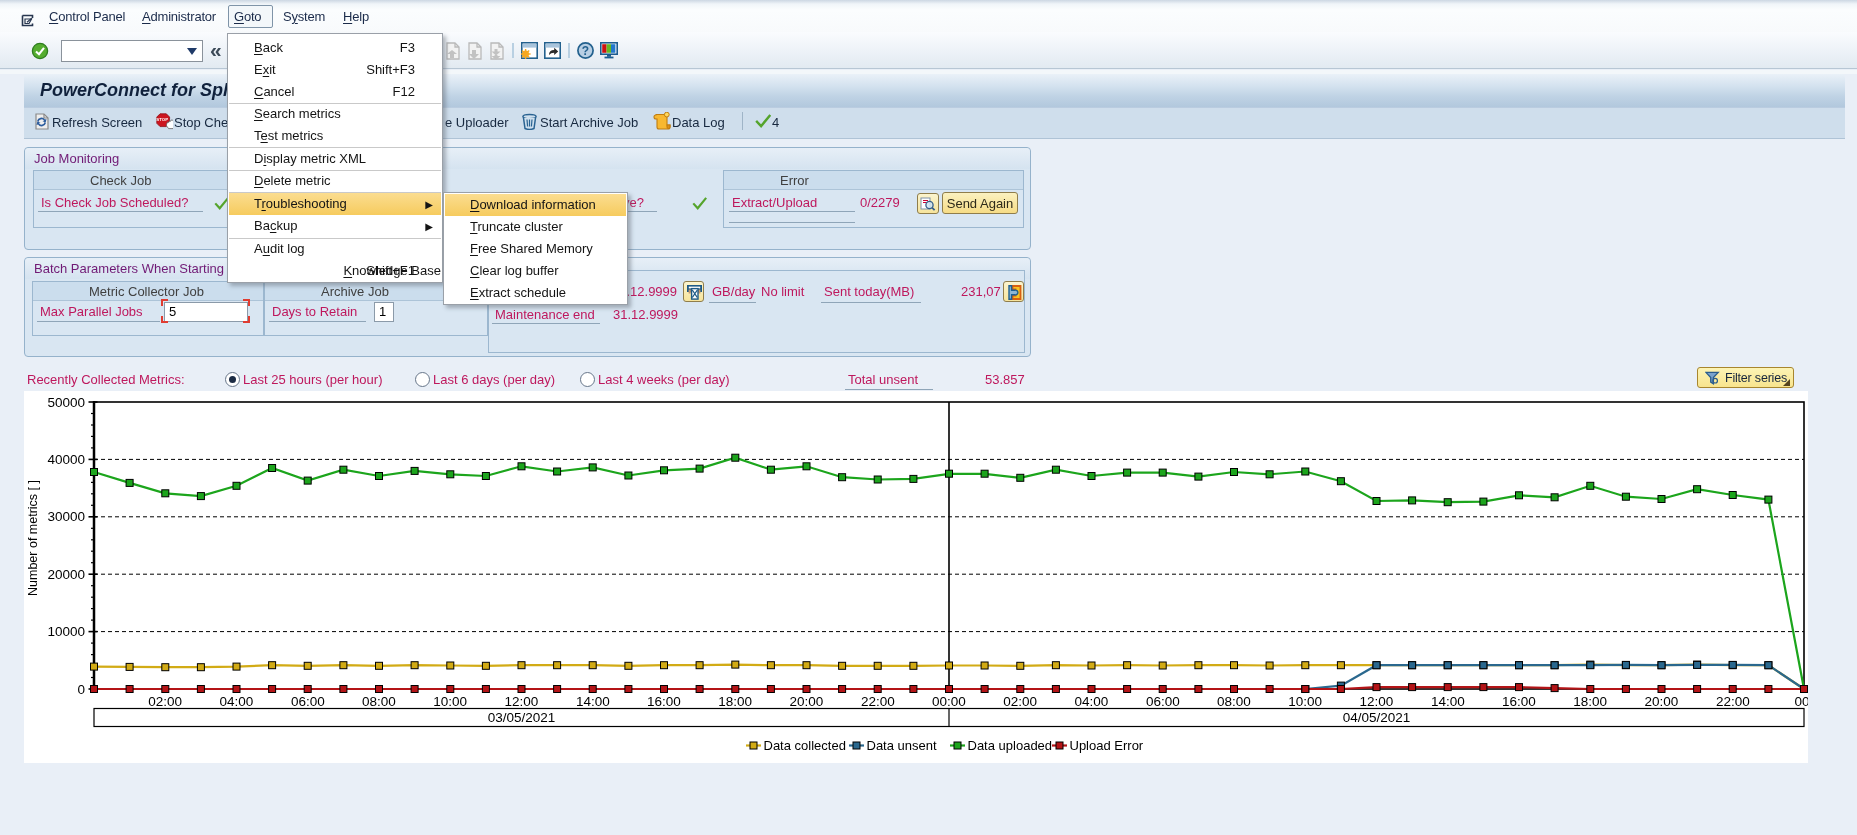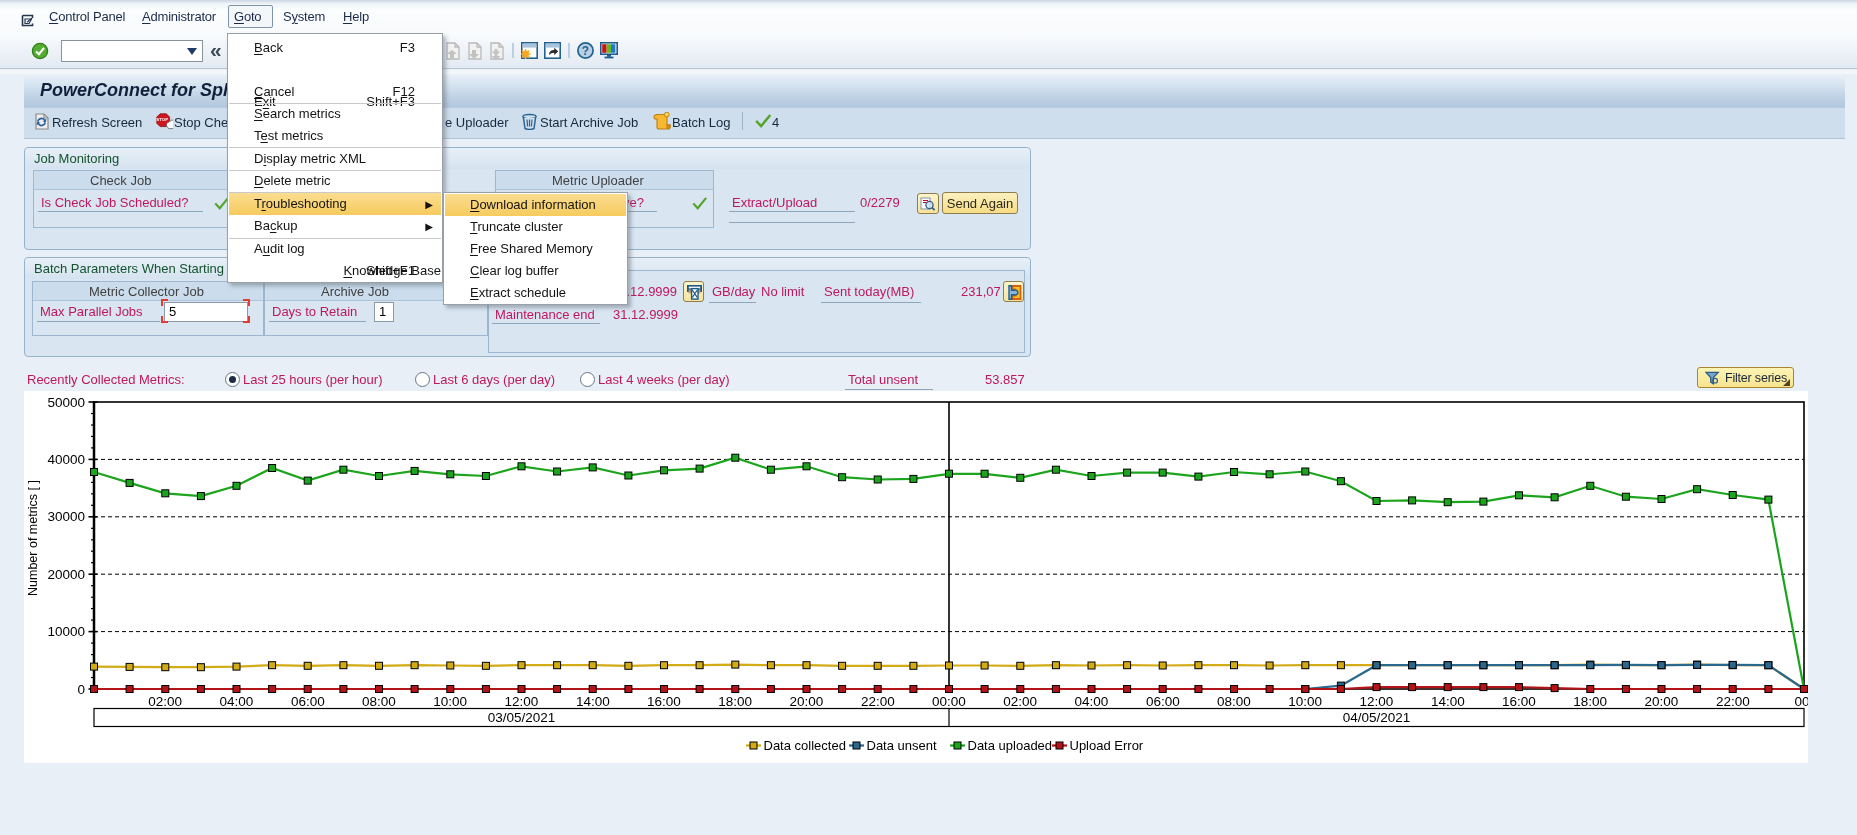--- a/index.html
+++ b/index.html
@@ -20,21 +20,21 @@
 #titlebar{position:absolute;left:24px;top:74px;width:1821px;height:33px;border-radius:4px 4px 0 0;
  background:linear-gradient(#eaf1f8 0px,#d4e2ef 12px,#c0d3e5 22px,#b2c8dd 33px);}
 #titlebar .t{position:absolute;left:16px;top:6px;font-size:18px;font-weight:bold;font-style:italic;color:#10213c;}
 
 #apptb{position:absolute;left:24px;top:107px;width:1821px;height:32px;background:#cfdeec;border-bottom:1px solid #afc3d6;border-top:1px solid #bacce0;}
 .tbi{position:absolute;top:114px;height:18px;line-height:18px;color:#17283f;}
 
 .gbox{position:absolute;background:#d9e6f2;border:1px solid #95b2cb;border-radius:4px;}
 .gbox .hd{position:absolute;left:0;top:0;right:0;height:21px;border-radius:4px 4px 0 0;
  background:linear-gradient(#e7eff7,#d5e3f0);}
-.gbox .hdt{position:absolute;left:9px;top:3px;color:#14532d;}
+.gbox .hdt{position:absolute;left:9px;top:3px;color:#701a75;}
 .ibox{position:absolute;background:#d9e6f2;border:1px solid #9cb7cf;}
 .ibox .ihd{position:absolute;left:0;top:0;right:0;height:19px;background:#cbdded;border-bottom:1px solid #adc4d8;}
 .ibox .ihdt{position:absolute;left:8px;top:2px;color:#404040;margin-left:48px;}
 .lbl{position:absolute;color:#be185d;height:16px;line-height:16px;}
 .fldline{position:absolute;height:1px;background:#8fa5b8;}
 .inp{position:absolute;background:#fff;border:1px solid #8b9aa9;color:#000;line-height:18px;padding-left:4px;}
 .btn{position:absolute;background:linear-gradient(#fbf1c0,#f6dc86);border:1.5px solid #8f7d4b;border-radius:3px;color:#2e2a1a;text-align:center;}
 
 .radio{position:absolute;width:15px;height:15px;border-radius:50%;background:#fff;border:1px solid #67768a;}
 .radio.sel:after{content:"";position:absolute;left:3px;top:3px;width:7px;height:7px;border-radius:50%;background:#1c2c44;}
@@ -141,48 +141,48 @@
         <line x1="8.5" y1="6.5" x2="8.5" y2="13.5"></line>
         <line x1="11" y1="6.5" x2="10.4" y2="13.5"></line>
       </g>
     </svg>
 <div class="tbi" style="left:540px;">Start Archive Job</div>
 <svg style="position:absolute;left:653px;top:112px;" width="18" height="18" viewBox="0 0 18 18">
       <path d="M3 3 q-2 0 -2 2 q0 2 2 2 l1 0 0 8 q0 2 2 2 l9 0 q2 0 2 -2 l0 -2 -3 0 0 -9 q0 -1.5 1.5 -1.5 l-12.5 0z" fill="#f8b830" stroke="#c07d10" stroke-width="1.1"></path>
       <path d="M14 13 l3 0 0 2 q0 1.5 -1.5 1.5 q-1.5 0 -1.5 -1.5z" fill="#e09018" stroke="#c07d10" stroke-width="1.1"></path>
       <circle cx="13.8" cy="2.6" r="2.4" fill="#ffd95e" stroke="#c07d10" stroke-width="1"></circle>
     </svg>
-<div class="tbi" style="left:672px;">Batch Log</div>
+<div class="tbi" style="left:672px;">Data Log</div>
 <div class="abs" style="left:742px;top:112px;width:1px;height:18px;background:#9fb4c7;"></div>
 <svg style="position:absolute;left:755px;top:113px;" width="16" height="16" viewBox="0 0 16 16">
       <path d="M2 8.8 L6.1 13.1 L14.5 2.9" fill="none" stroke="#55a42c" stroke-width="2.4" stroke-linecap="square"></path>
     </svg>
 <div class="tbi" style="left:772px;">4</div>
 <div class="gbox" style="left:24px;top:147px;width:1007px;height:103px;">
       <div class="hd"></div>
       <div class="hdt">Job Monitoring</div>
     </div>
 <div class="ibox" style="left:33px;top:170px;width:361px;height:58px;">
       <div class="ihd"></div>
       <div class="ihdt">Check Job</div>
     </div>
 <div class="lbl" style="left:41px;top:195px;">Is Check Job Scheduled?</div>
 <div class="fldline" style="left:38px;top:211px;width:165px;"></div>
 <svg style="position:absolute;left:214px;top:196px;" width="15" height="15" viewBox="0 0 15 15">
       <path d="M2 8.2 L5.7 12.3 L13.5 2.7" fill="none" stroke="#55a42c" stroke-width="2.2" stroke-linecap="square"></path>
     </svg>
-<div class="ibox" style="left:495px;top:170px;width:219px;height:58px;">
-      <div class="ihd"></div>
-      <div class="ihdt">Metric Uploader</div>
-    </div>
 <div class="lbl" style="left:493px;top:195px;">Is Metric Uploader Active?</div>
 <div class="fldline" style="left:499px;top:211px;width:158px;"></div>
 <svg style="position:absolute;left:692px;top:196px;" width="15" height="15" viewBox="0 0 15 15">
       <path d="M2 8.2 L5.7 12.3 L13.5 2.7" fill="none" stroke="#55a42c" stroke-width="2.2" stroke-linecap="square"></path>
     </svg>
+<div class="ibox" style="left:723px;top:170px;width:301px;height:58px;">
+      <div class="ihd"></div>
+      <div class="ihdt">Error</div>
+    </div>
 <div class="lbl" style="left:732px;top:195px;">Extract/Upload</div>
 <div class="fldline" style="left:729px;top:211px;width:126px;"></div>
 <div class="lbl" style="left:860px;top:195px;">0/2279</div>
 <div class="btn" style="left:917px;top:193px;width:22px;height:21px;background:linear-gradient(#fbf4ce,#f6e49c);">
       <svg width="16" height="16" viewBox="0 0 16 16" style="position:absolute;left:2px;top:1.5px;">
         <rect x="1" y="2" width="9" height="11" fill="#fff" stroke="#7e92a8" stroke-width="1"></rect>
         <g stroke="#c03" stroke-width="1">
           <line x1="3" y1="4.5" x2="8" y2="4.5"></line>
           <line x1="3" y1="6.5" x2="8" y2="6.5"></line>
         </g>
@@ -501,21 +501,21 @@
       <text x="866.5" y="750.0" font-size="13" fill="#000">Data unsent</text>
       <line x1="950" y1="745.5" x2="965" y2="745.5" stroke="#1ca51c" stroke-width="2.2"></line>
       <rect x="954" y="742.0" width="7" height="7" fill="#1ca51c" stroke="#000" stroke-width="1"></rect>
       <text x="967.5" y="750.0" font-size="13" fill="#000">Data uploaded</text>
       <line x1="1052" y1="745.5" x2="1067" y2="745.5" stroke="#b41417" stroke-width="2.2"></line>
       <rect x="1056" y="742.0" width="7" height="7" fill="#b41417" stroke="#000" stroke-width="1"></rect>
       <text x="1069.5" y="750.0" font-size="13" fill="#000">Upload Error</text>
     </svg>
 <div class="menupanel" style="left:227px;top:33px;width:216px;height:250px;">
 <div class="mi" style="top:2.5px;"><span class="ul">B</span>ack<span class="acc">F3</span></div>
-<div class="mi" style="top:24.5px;margin-top:32px;">E<span class="ul">x</span>it<span class="acc">Shift+F3</span></div>
+<div class="mi" style="top:24.5px;">E<span class="ul">x</span>it<span class="acc">Shift+F3</span></div>
 <div class="mi" style="top:46.5px;"><span class="ul">C</span>ancel<span class="acc">F12</span></div>
 <div class="msep" style="top:68.5px;"></div>
 <div class="mi" style="top:68.5px;"><span class="ul">S</span>earch metrics</div>
 <div class="mi" style="top:90.5px;">T<span class="ul">e</span>st metrics</div>
 <div class="msep" style="top:112.5px;"></div>
 <div class="mi" style="top:113.5px;">D<span class="ul">i</span>splay metric XML</div>
 <div class="msep" style="top:135.5px;"></div>
 <div class="mi" style="top:136px;"><span class="ul">D</span>elete metric</div>
 <div class="msep" style="top:158px;"></div>
 <div class="mi hl" style="top:159px;">T<span class="ul">r</span>oubleshooting<span class="arr">▶</span></div>

